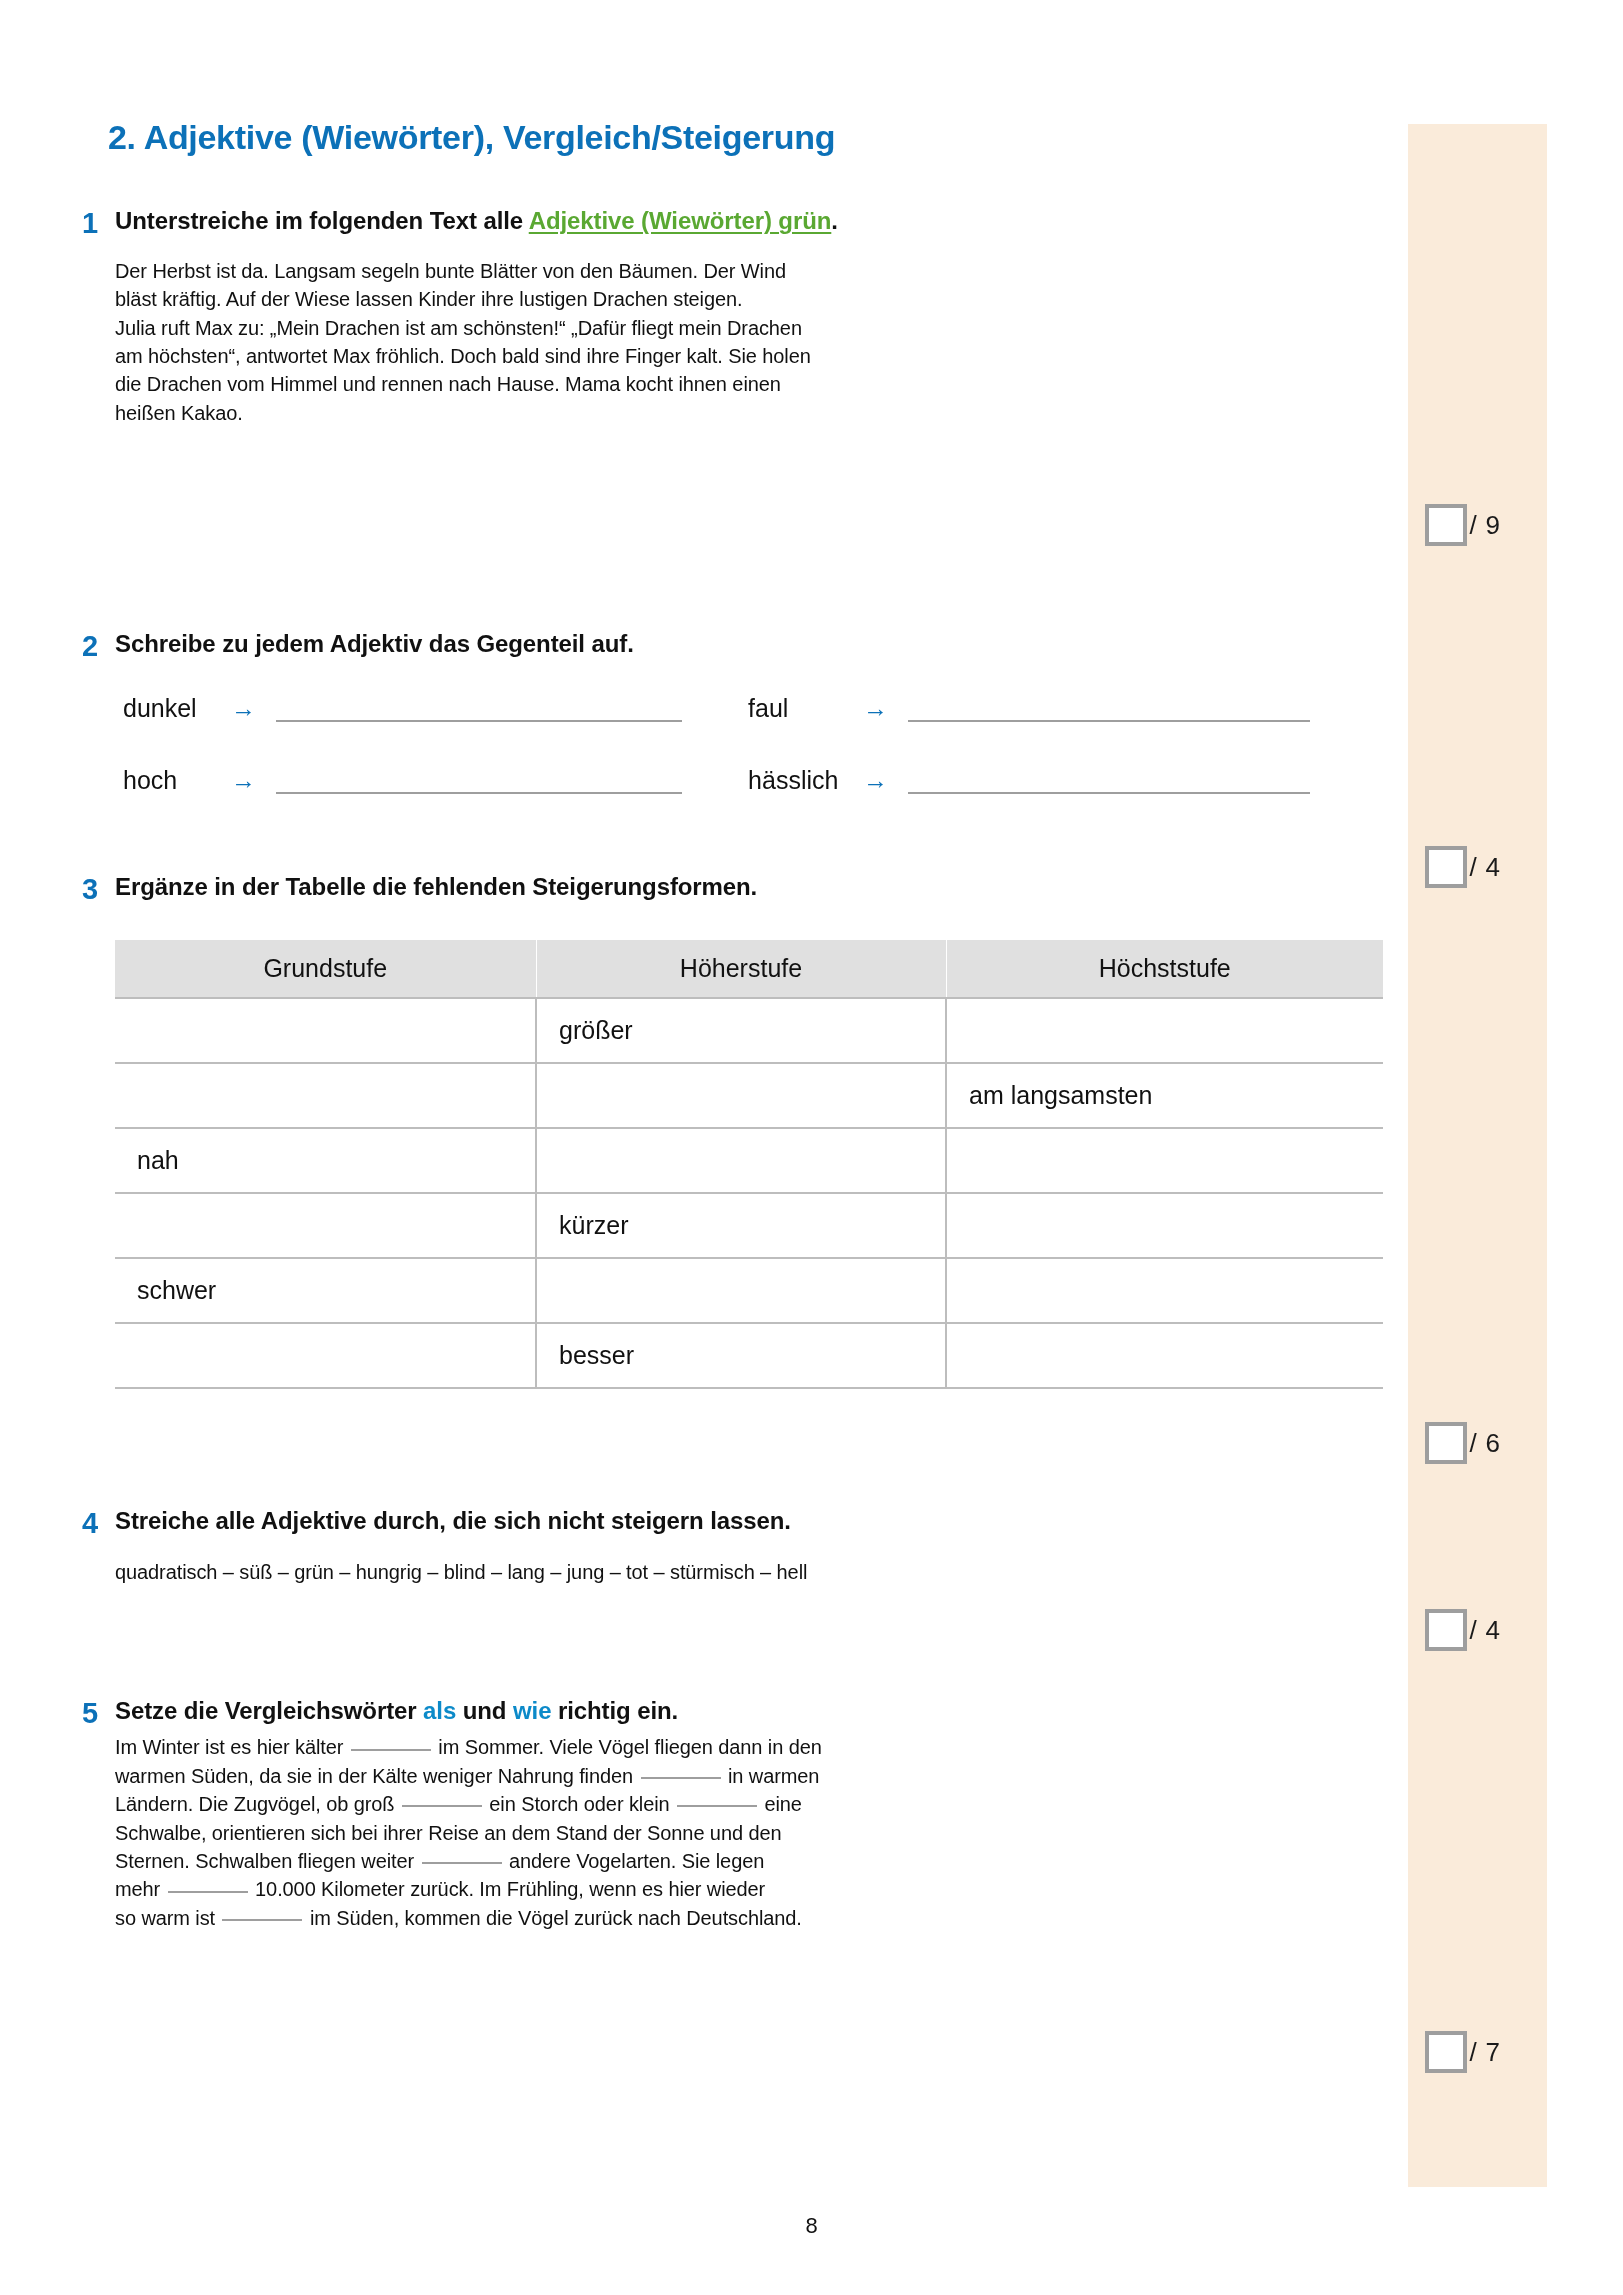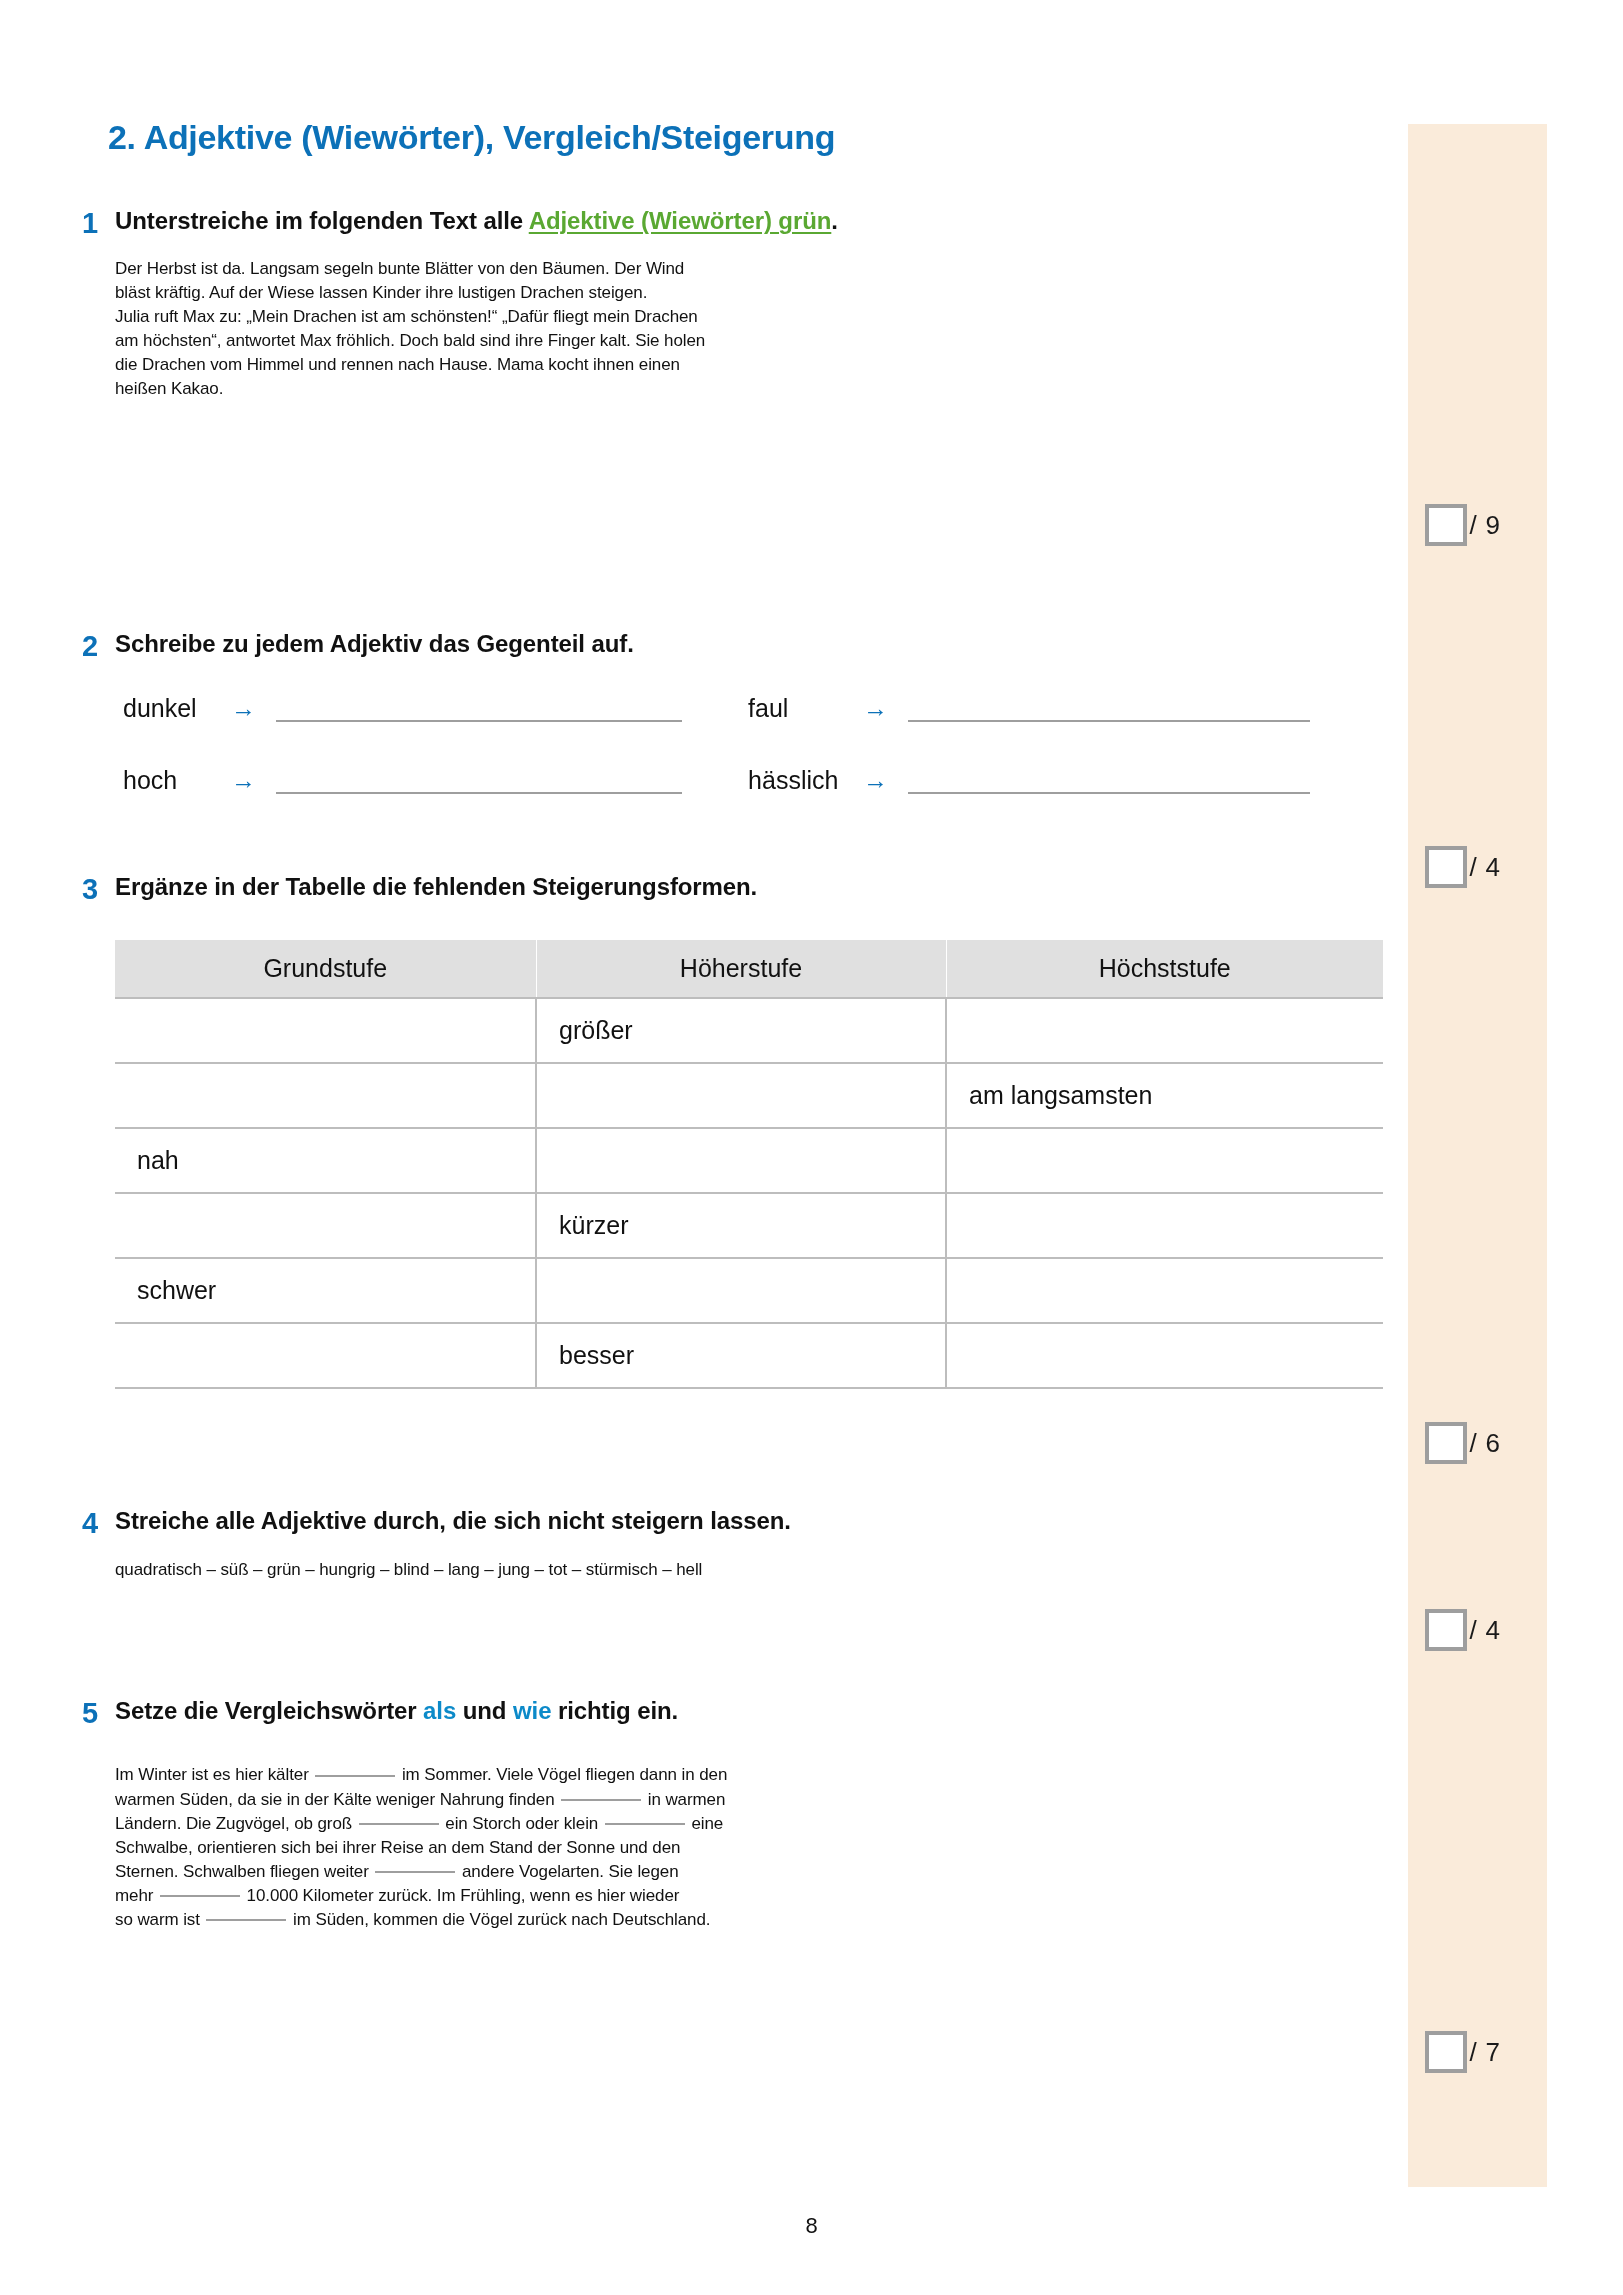--- a/index.html
+++ b/index.html
@@ -85,21 +85,21 @@
   .green-underline {
     color: #5AA832;
     text-decoration: underline;
     text-underline-offset: 2.6px;
     text-decoration-thickness: 2px;
   }
   .blue-word { color: #0C8AC9; }
 
   .ex-body {
     margin-left: 33px;
-    font-size: 17px;
+    font-size: 20px;
     color: #111111;
     line-height: 1.42;
     letter-spacing: -0.1px;
   }
 
   
   .opp-grid {
     margin-left: 33px;
     margin-top: 17px;
     position: relative;
@@ -317,21 +317,21 @@
     <div class="ex-title">Streiche alle Adjektive durch, die sich nicht steigern lassen.</div>
   </div>
   <div class="ex-body" style="margin-top:19.6px">quadratisch – süß – grün – hungrig – blind – lang – jung – tot – stürmisch – hell</div>
 </div>
 
 <div class="ex" style="top:1698px">
   <div class="ex-head">
     <div class="ex-num">5</div>
     <div class="ex-title"><span>Setze die Vergleichswörter </span><span class="blue-word">als</span><span> und </span><span class="blue-word">wie</span><span> richtig ein.</span></div>
   </div>
-  <div class="ex-body" style="margin-top:35px">
+  <div class="ex-body" style="margin-top:5px">
     <div><span>Im Winter ist es hier kälter </span><span class="blank"></span><span> im Sommer. Viele Vögel fliegen dann in den</span></div>
     <div><span>warmen Süden, da sie in der Kälte weniger Nahrung finden </span><span class="blank"></span><span> in warmen</span></div>
     <div><span>Ländern. Die Zugvögel, ob groß </span><span class="blank"></span><span> ein Storch oder klein </span><span class="blank"></span><span> eine</span></div>
     <div><span>Schwalbe, orientieren sich bei ihrer Reise an dem Stand der Sonne und den</span></div>
     <div><span>Sternen. Schwalben fliegen weiter </span><span class="blank"></span><span> andere Vogelarten. Sie legen</span></div>
     <div><span>mehr </span><span class="blank"></span><span> 10.000 Kilometer zurück. Im Frühling, wenn es hier wieder</span></div>
     <div><span>so warm ist </span><span class="blank"></span><span> im Süden, kommen die Vögel zurück nach Deutschland.</span></div>
   </div>
 </div>
 

